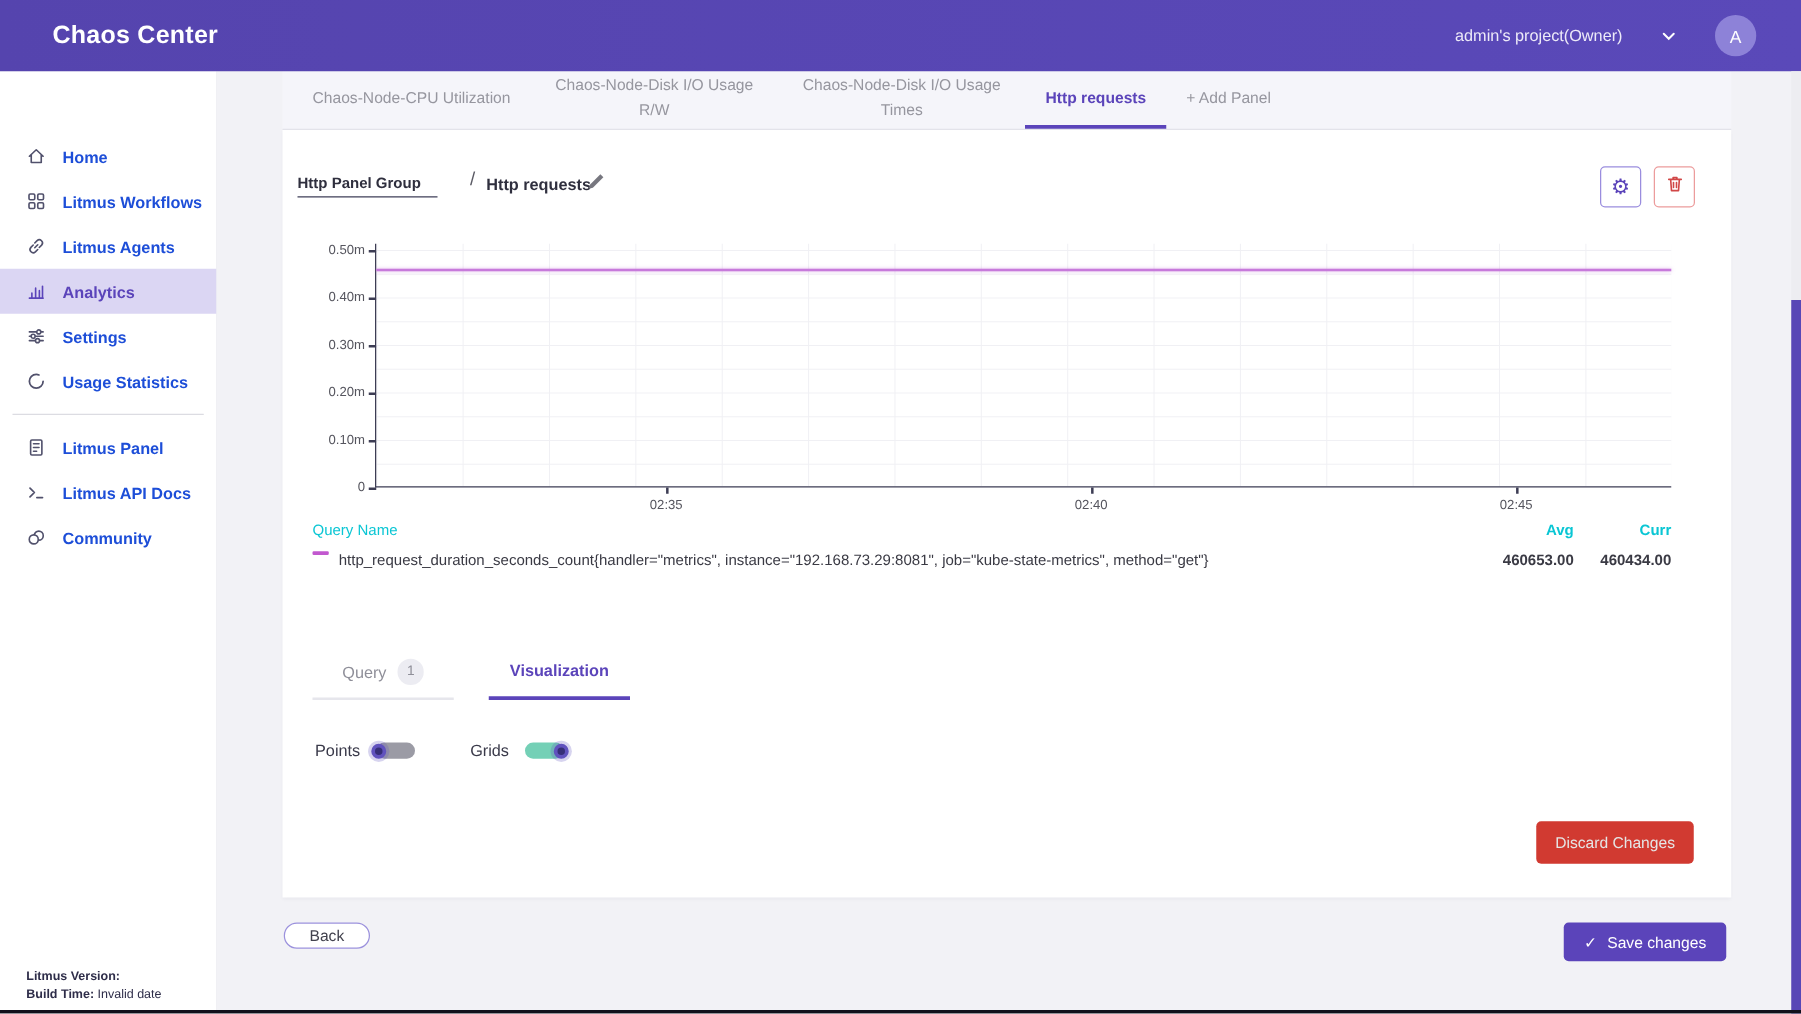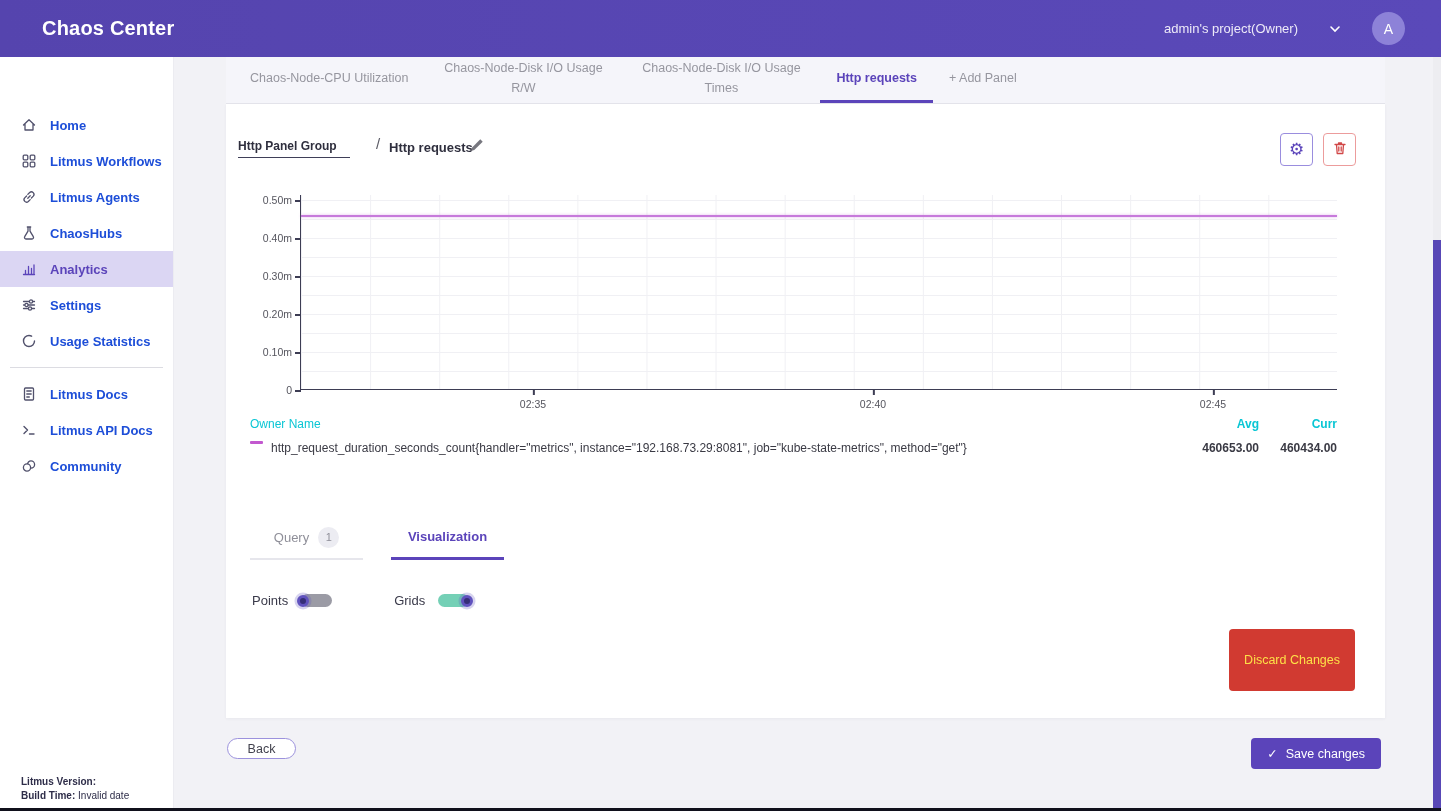--- a/index.html
+++ b/index.html
@@ -88,32 +88,32 @@
 
   
   .subtabs { position:absolute; left:24px; top:412px; display:flex;gap:28px; }
   .stab { min-width:113px; height:44px; display:flex; align-items:center; justify-content:center; gap:9px;
     font-size:13px; color:#8F8F99; border-bottom:2px solid #E6E6EC; cursor:pointer; padding:0 10px; }
   .stab.active { color:#5B44BA; font-weight:700; border-bottom:3px solid #5B44BA; }
   .badge { width:21px; height:21px; border-radius:50%; background:#ECECF2; color:#8F8F99; font-size:11px;
     display:flex; align-items:center; justify-content:center; }
 
   
-  .toggle-row { position:absolute; left:26px; top:489px; display:flex; align-items:center; gap:62px; }
+  .toggle-row { position:absolute; left:26px; top:489px; display:flex; align-items:center; gap:44px; }
   .toggle-item { display:flex; align-items:center; gap:13px; font-size:13px; color:#3A3A4A; }
   .switch { position:relative; width:31px; height:13px; border-radius:7px; background:#9B9BA5; cursor:pointer; }
   .switch.on { background:#74D0B6; }
   .knob { position:absolute; top:50%; transform:translateY(-50%); left:-4px; width:12px; height:12px;
     border-radius:50%; background:#352E77; border:3.5px solid #6052BE;
     box-shadow:0 0 0 2.5px rgba(96,82,190,.25); }
   .switch.on .knob { left:auto; right:-4px; }
 
   
-  .discard-btn { position:absolute; right:30px; bottom:27px; background:#D13A31; color:#fde047; font-size:12.5px;
-    font-family:"Liberation Sans",sans-serif; border:none; border-radius:4px; padding:24px 15px; cursor:pointer; }
+  .discard-btn { position:absolute; right:30px; bottom:27px; background:#D13A31; color:#e5e5e5; font-size:12.5px;
+    font-family:"Liberation Sans",sans-serif; border:none; border-radius:4px; padding:10px 15px; cursor:pointer; }
   .back-btn { position:absolute; left:227px; top:738px; width:69px; height:21px; background:#fff;
     border:1px solid #9C92DD; border-radius:12px; font-size:12.5px; color:#42424E; cursor:pointer;
     font-family:"Liberation Sans",sans-serif; }
   .save-btn { position:absolute; right:60px; top:738px; height:31px; background:#5B44BA; color:#fff;
     border:none; border-radius:4px; font-size:12.5px; padding:0 16px; display:flex; align-items:center; gap:8px;
     cursor:pointer; font-family:"Liberation Sans",sans-serif; }
 
   
   .scroll-track { position:absolute; right:0; top:57px; width:8px; bottom:0; background:#EDEDF1; z-index:6; }
   .scroll-thumb { position:absolute; right:0; top:183px; width:8px; height:571px; background:#5847B6; cursor:pointer; }
@@ -159,28 +159,20 @@
         <span class="slabel">Litmus Workflows</span>
       </div>
       <div class="side-item">
         <span class="sicon">
             <svg viewBox="0 0 16 16" fill="none" stroke="currentColor" stroke-width="1.3" stroke-linecap="round" stroke-linejoin="round">
               <path d="M6.8 9.2l2.4-2.4M5.6 7l-1.9 1.9a2.55 2.55 0 0 0 3.6 3.6l1.9-1.9M10.4 9l1.9-1.9a2.55 2.55 0 0 0-3.6-3.6L6.8 5.4"></path>
             </svg>
           </span>
         <span class="slabel">Litmus Agents</span>
       </div>
-      <div class="side-item">
-        <span class="sicon">
-            <svg viewBox="0 0 16 16" fill="none" stroke="currentColor" stroke-width="1.3" stroke-linecap="round" stroke-linejoin="round">
-              <path d="M6.3 2h3.4M7 2.2v3.9l-3.3 5.6A1.5 1.5 0 0 0 5 14h6a1.5 1.5 0 0 0 1.3-2.3L9 6.1V2.2"></path>
-            </svg>
-          </span>
-        <span class="slabel">ChaosHubs</span>
-      </div>
       <div class="side-item active">
         <span class="sicon">
             <svg viewBox="0 0 16 16" fill="none" stroke="currentColor" stroke-width="1.3" stroke-linecap="round">
               <path d="M2.5 13.5h11M4.5 13V9.5M7.5 13V5.5M10.5 13V7.5M13 13V4"></path>
             </svg>
           </span>
         <span class="slabel">Analytics</span>
       </div>
       <div class="side-item">
         <span class="sicon">
@@ -204,21 +196,21 @@
     </div>
     <hr class="side-divider">
     <div class="side-group-2">
       <div class="side-item">
         <span class="sicon">
             <svg viewBox="0 0 16 16" fill="none" stroke="currentColor" stroke-width="1.3" stroke-linecap="round">
               <rect x="3.5" y="2" width="9" height="12" rx="1"></rect>
               <path d="M5.8 5h4.4M5.8 8h4.4M5.8 11h2.5"></path>
             </svg>
           </span>
-        <span class="slabel">Litmus Docs</span>
+        <span class="slabel">Litmus Panel</span>
       </div>
       <div class="side-item">
         <span class="sicon">
             <svg viewBox="0 0 16 16" fill="none" stroke="currentColor" stroke-width="1.4" stroke-linecap="round" stroke-linejoin="round">
               <path d="M3 4.5L6.5 8 3 11.5M8.5 12h4.5"></path>
             </svg>
           </span>
         <span class="slabel">Litmus API Docs</span>
       </div>
       <div class="side-item">
@@ -283,21 +275,21 @@
       <span class="ylab yt5">0</span>
       <div class="plot">
         <div class="series-line" style="top: 20.2px; background: rgb(199, 122, 219);"></div>
       </div>
       <span class="xlab xt0">02:35</span>
       <span class="xlab xt1">02:40</span>
       <span class="xlab xt2">02:45</span>
     </div>
 
     <div class="legend-head">
-      <span class="leg-name">Owner Name</span>
+      <span class="leg-name">Query Name</span>
       <span class="leg-col">Avg</span>
       <span class="leg-col">Curr</span>
     </div>
     <div class="legend-row">
       <span class="dash"></span>
       <span class="leg-name">http_request_duration_seconds_count{handler="metrics", instance="192.168.73.29:8081", job="kube-state-metrics", method="get"}</span>
       <span class="leg-col">460653.00</span>
       <span class="leg-col">460434.00</span>
     </div>
 

